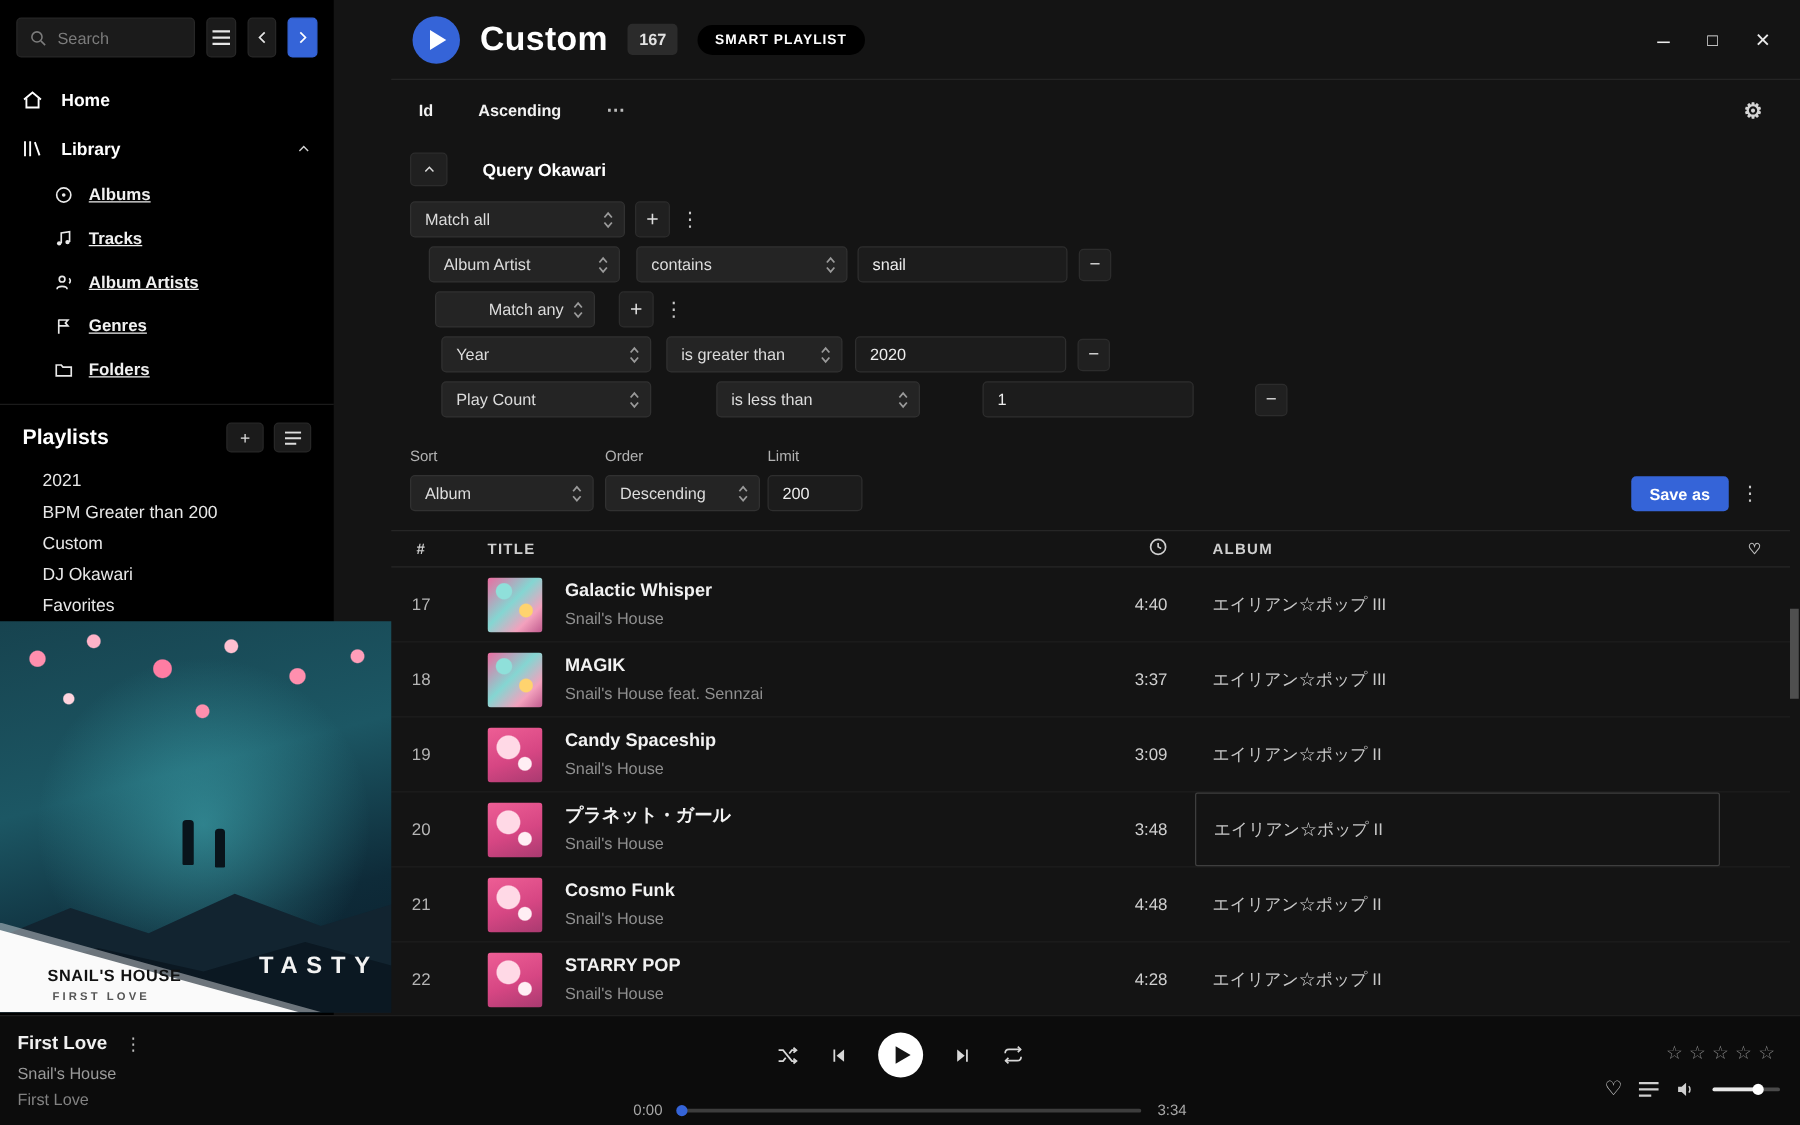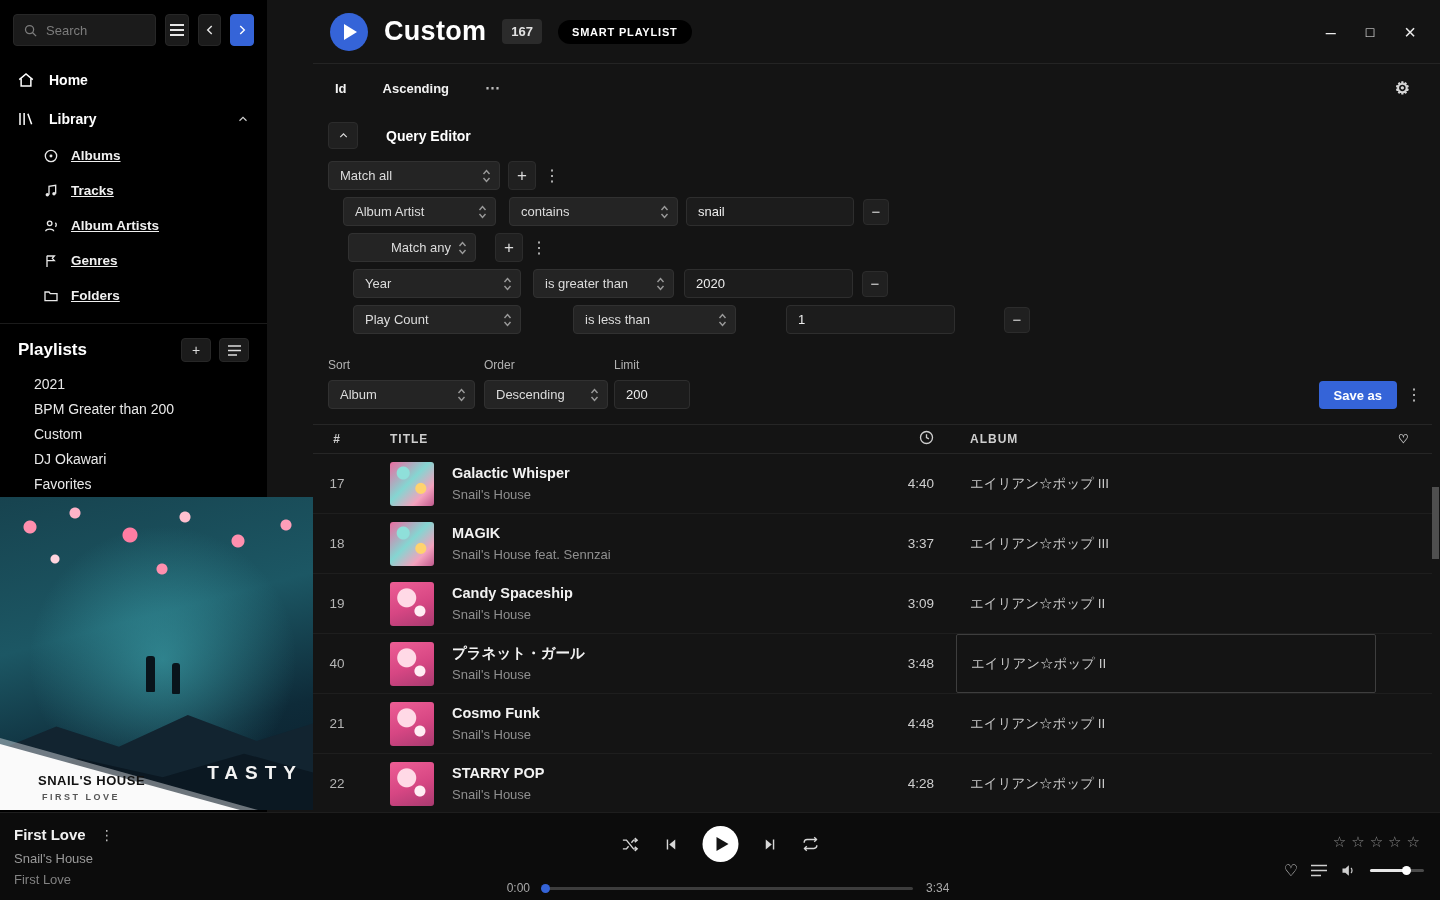--- a/index.html
+++ b/index.html
@@ -78,21 +78,21 @@
   .collapse-btn { width:30px; height:27px; background:#202020; border:1px solid #2c2c2c; border-radius:4px; display:flex; align-items:center; justify-content:center; cursor:pointer; }
   .qe-title { font-size:14px; font-weight:700; }
   .q-row { display:flex; align-items:center; gap:8px; margin-bottom:7px; height:29px; }
   .sel { display:flex; align-items:center; justify-content:space-between; background:#242424; border:1px solid #313131; border-radius:4px; height:29px; padding:0 8px 0 11px; font-size:13px; color:#dcdcdc; cursor:pointer; }
   .txt { background:#1c1c1c; border:1px solid #2e2e2e; border-radius:4px; height:29px; padding:0 11px; font-size:13px; color:#ededed; font-family:inherit; outline:none; }
   .icon-btn { background:#202020; border:1px solid #2c2c2c; border-radius:4px; display:flex; align-items:center; justify-content:center; color:#ddd; cursor:pointer; }
   .plus-btn { width:28px; height:29px; font-size:17px; font-weight:400; }
   .minus-btn { width:26px; height:26px; font-size:15px; }
   .dots-btn { background:none; border:none; color:#c7c7c7; font-size:16px; width:16px; height:29px; display:flex; align-items:center; justify-content:center; cursor:pointer; }
 
-  .sortbar { position:absolute; top:358px; left:0; right:0; display:flex; align-items:flex-end; gap:9px; padding:0 18px 0 15px; }
+  .sortbar { position:absolute; top:358px; left:0; right:0; display:flex; align-items:flex-end; gap:9px; padding:0 32px 0 15px; }
   .sort-col { display:flex; flex-direction:column; gap:8px; }
   .sort-label { font-size:12px; color:#b2b2b2; }
   .save-btn { margin-left:auto; background:#3564d8; border:none; border-radius:4px; height:28px; padding:0 15px; color:#fff; font-size:13px; font-weight:700; font-family:inherit; cursor:pointer; }
 
   .tracklist { position:absolute; top:424px; left:0; width:1119px; bottom:0; }
   .thead, .trow { display:grid; grid-template-columns:48px 495px 80px 20px 420px 56px; align-items:center; }
   .thead { height:30px; border-top:1px solid #262626; border-bottom:1px solid #262626; font-size:12px; font-weight:700; letter-spacing:1px; color:#cfcfcf; }
   .th-num { text-align:center; }
   .th-title { padding-left:29px; }
   .th-clock { text-align:right; padding-right:2px; }
@@ -316,21 +316,21 @@
 
     <div class="qe">
       <div class="qe-head">
         <span class="collapse-btn">
           <span>
             <svg width="13" height="13" viewBox="0 0 24 24">
                 <path d="M6 15 L12 9 L18 15" fill="none" stroke="#ddd" stroke-width="2.2"></path>
               </svg>
           </span>
         </span>
-        <span class="qe-title">Query Editor</span>
+        <span class="qe-title">Query Okawari</span>
       </div>
 
       <div class="q-row" style="margin-left:15px;">
         <div class="sel" style="width:172px;">
           <span>Match all</span>
           <span>
               <svg width="9" height="16" viewBox="0 0 9 16">
                 <path d="M1.5 6 L4.5 2.5 L7.5 6 M1.5 10 L4.5 13.5 L7.5 10" fill="none" stroke="#9a9a9a" stroke-width="1.4"></path>
               </svg>
             </span>
@@ -501,21 +501,21 @@
             <div class="t-artist">Snail's House</div>
           </div>
         </div>
         <div class="t-dur">3:09</div>
         <div></div>
         <div class="t-album">エイリアン☆ポップ II</div>
         <div></div>
       </div>
 
       <div class="trow">
-        <div class="t-num">40</div>
+        <div class="t-num">20</div>
         <div class="t-main">
           <div class="thumb art2"></div>
           <div>
             <div class="t-title">プラネット・ガール</div>
             <div class="t-artist">Snail's House</div>
           </div>
         </div>
         <div class="t-dur">3:48</div>
         <div></div>
         <div class="t-album focused">エイリアン☆ポップ II</div>

